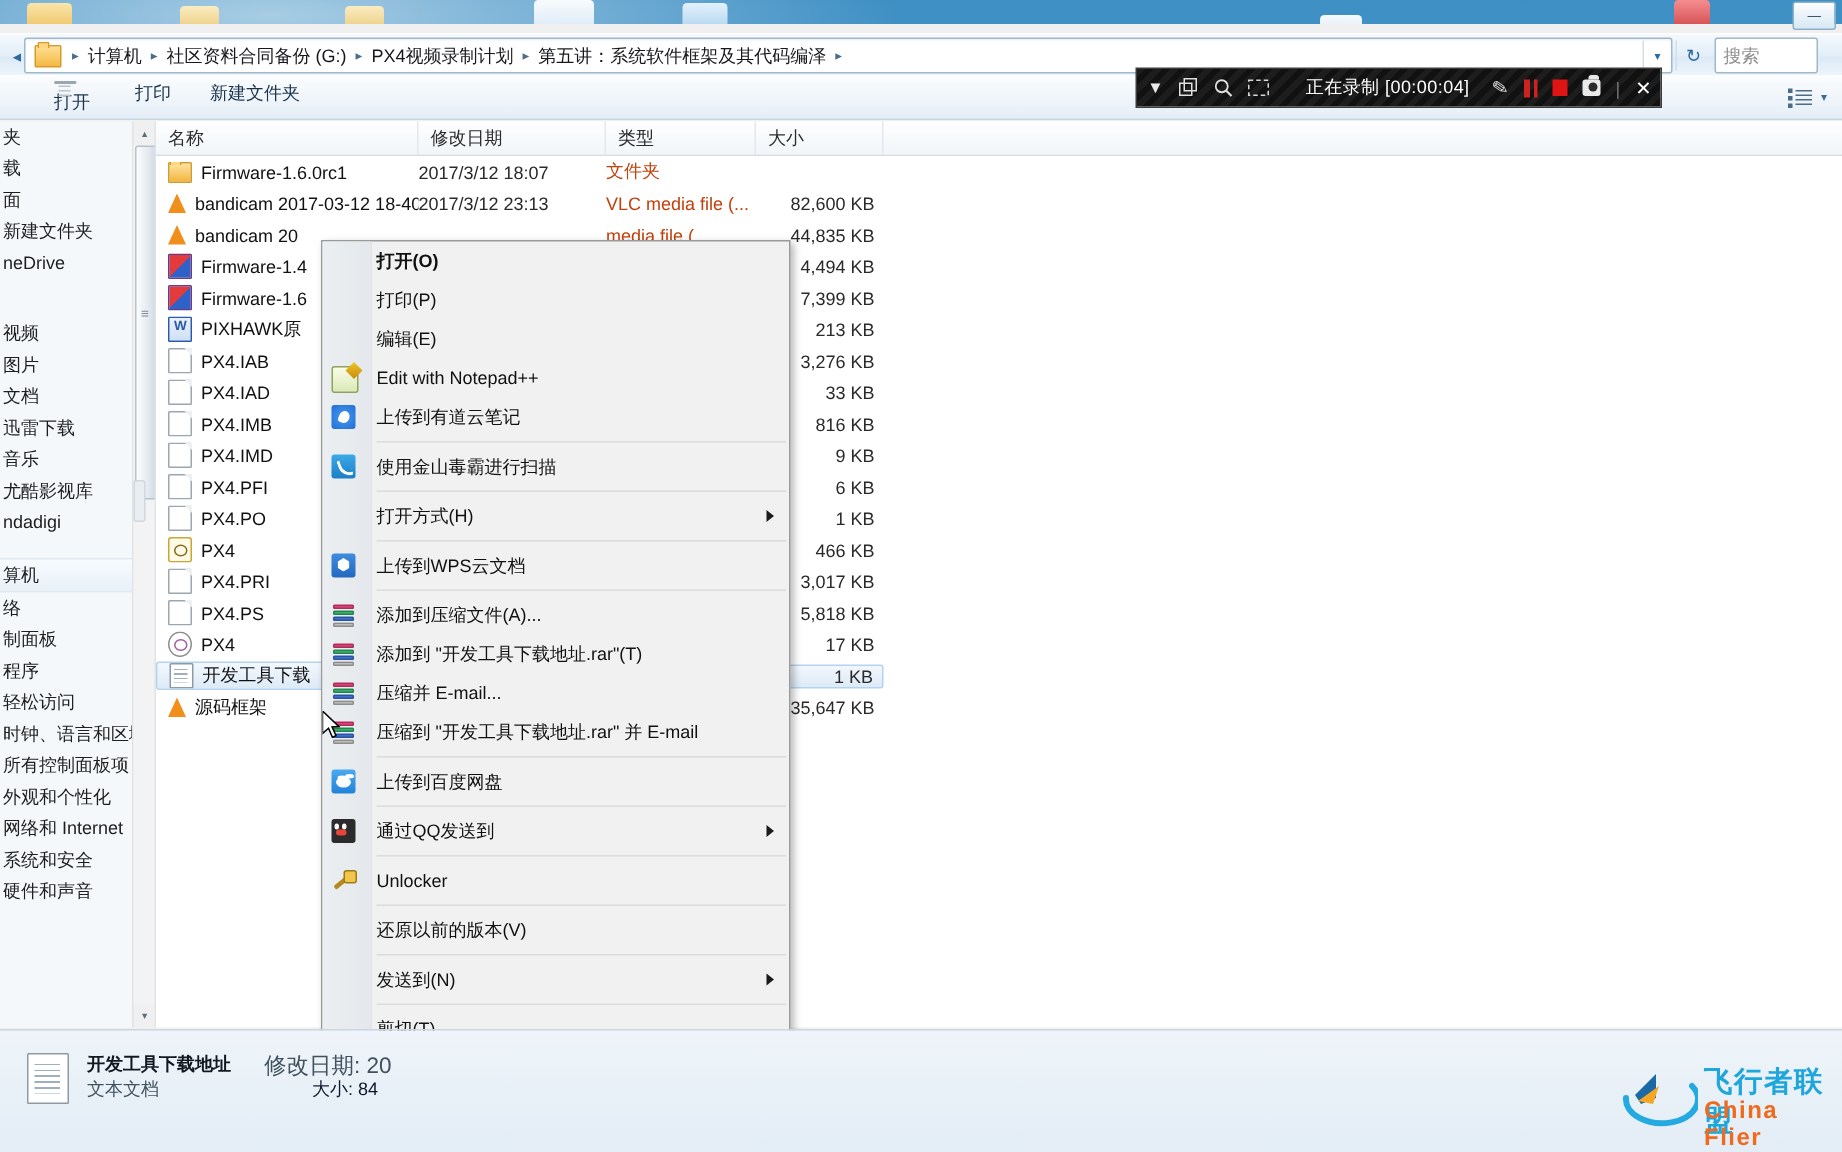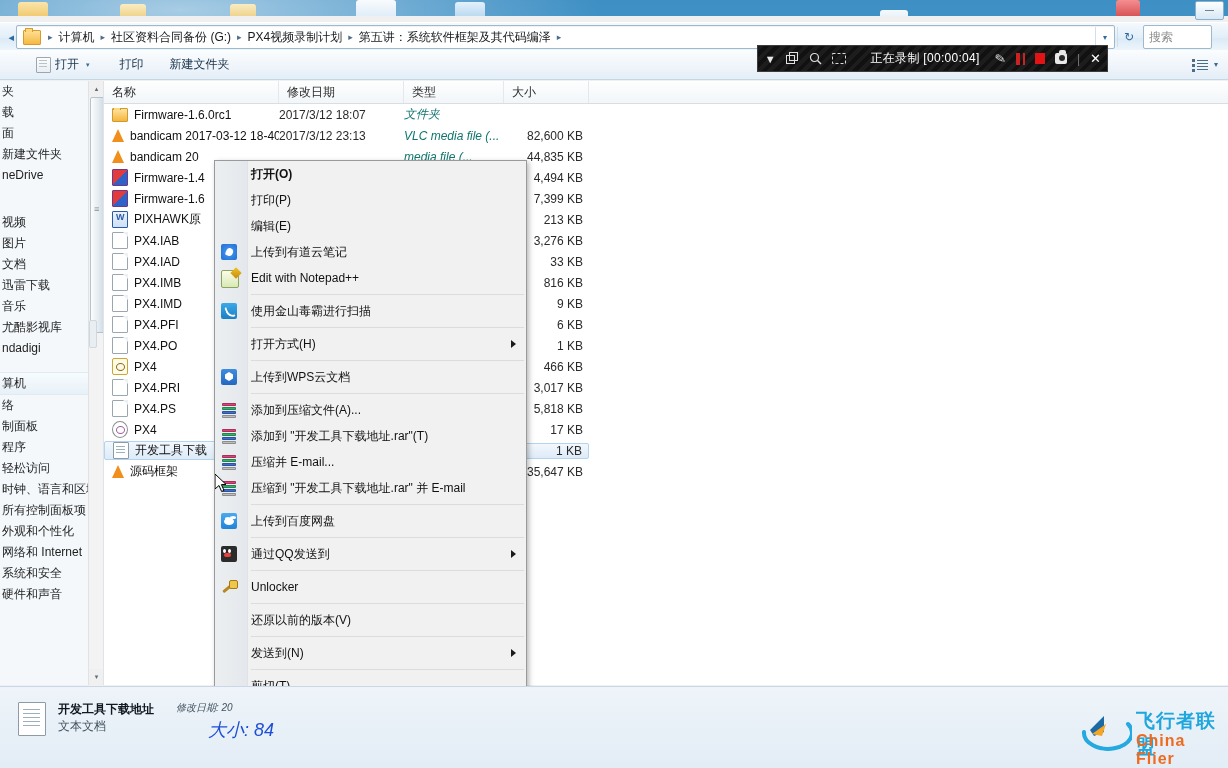--- a/index.html
+++ b/index.html
@@ -83,22 +83,22 @@
   }
 
   
   .cmdbar {
     position:absolute; left:0; top:50px; width:1228px; height:30px;
     background:linear-gradient(180deg,#fbfdfe,#eef4fa 60%, #e4eef7);
     border-bottom:1px solid #c6d7e4;
     display:flex; align-items:center; padding-left:28px; box-sizing:border-box;
   }
   .cmd {
-    display:flex; align-items:center; gap:4px; height:22px; padding:0 8px;
-    font-size:12px; color:#19334d; border-radius:3px; white-space:nowrap;
+    display:flex; gap:4px; height:22px; padding:0 8px;
+    font-size:12px; color:#19334d; border-radius:3px; white-space:nowrap;flex-direction:column;
   }
   .cmd .caret { font-size:7px; color:#3d6c92; margin-left:3px; }
   .open-ico {
     width:13px; height:14px; background:linear-gradient(180deg,#fdfdfd,#e8eef2);
     border:1px solid #9aa7b0; border-radius:1px; position:relative;
   }
   .open-ico:after{
     content:''; position:absolute; left:2px; top:2px; width:8px; height:1px;
     box-shadow:0 0 0 0 #b9c3ca, 0 3px 0 0 #b9c3ca, 0 6px 0 0 #b9c3ca;
     background:#b9c3ca;
@@ -163,21 +163,21 @@
   .c-name { width:175px; }
   .c-date { width:125px; }
   .c-type { width:100px; }
   .c-size { width:85px; }
   .rows { position:relative; }
   .row { display:flex; height:21px; align-items:center; font-size:12px; color:#111; }
   .row.selected .namecell { background:linear-gradient(180deg,#f2f8fd,#ddeaf7); border:1px solid #b3d3ef; border-radius:2px; box-sizing:border-box;}
   .row.selected .sizecell { background:linear-gradient(180deg,#f2f8fd,#ddeaf7); border:1px solid #b3d3ef; border-radius:2px; box-sizing:border-box;}
   .namecell { width:175px; display:flex; align-items:center; gap:6px; padding-left:8px; box-sizing:border-box; overflow:hidden; white-space:nowrap; }
   .datecell { width:125px; color:#2a2a2a; white-space:nowrap; overflow:hidden;}
-  .typecell { width:100px; color:#0f766e; white-space:nowrap; overflow:hidden;font-style:italic; }
+  .typecell { width:100px; color:#c2410c; white-space:nowrap; overflow:hidden; }
   .sizecell { width:85px; text-align:right; padding-right:6px; color:#2a2a2a; box-sizing:border-box; white-space:nowrap;}
 
   
   .fico { width:14px; height:15px; flex:none; position:relative; }
   .fico.folder { background:linear-gradient(180deg,#ffe3a2,#f3b63d); border:1px solid #d09a2c; border-radius:1px; height:12px; }
   .fico.folder:before{ content:''; position:absolute; left:0px; top:-3px; width:6px; height:3px; background:#ffd77f; border:1px solid #d09a2c; border-bottom:none; border-radius:1px 1px 0 0;}
   .fico.doc { background:#fff; border:1px solid #9aa6b0; border-radius:1px; }
   .fico.doc:after{ content:''; position:absolute; right:-1px; top:-1px; border-left:5px solid transparent; border-top:5px solid #eef1f4; }
   .fico.txt { background:#fff; border:1px solid #8e9aa4; border-radius:1px;
     background-image:repeating-linear-gradient(180deg,#9fb0bd 0 1px, #fff 1px 3px);
@@ -200,22 +200,22 @@
     border-top:1px solid #c9d8e4;
   }
   .det-ico {
     position:absolute; left:18px; top:12px; width:26px; height:32px;
     background:#fff; border:1px solid #8e9aa4; border-radius:1px;
     background-image:repeating-linear-gradient(180deg,#9fb0bd 0 1px, #fff 1px 4px);
     background-position:4px 6px; background-size:17px 20px; background-repeat:no-repeat;
   }
   .det-l1 { position:absolute; left:58px; top:701px; font-size:12px; color:#11181f; font-weight:bold;}
   .det-l2 { position:absolute; left:58px; top:718px; font-size:12px; color:#41525f; }
-  .det-k1 { position:absolute; left:176px; top:701px; font-size:10px; color:#41525f;font-style:italic; }
-  .det-k2 { position:absolute; left:208px; top:718px; font-size:18px; color:#1d4ed8;font-style:italic; }
+  .det-k1 { position:absolute; left:176px; top:701px; font-size:15px; color:#41525f; }
+  .det-k2 { position:absolute; left:208px; top:718px; font-size:12px; color:#0f172a; }
   .det-k3 { position:absolute; left:160px; top:735px; font-size:12px; color:#41525f;margin-top:40px; }
 
   
   .rectool {
     position:absolute; left:757px; top:45px; width:351px; height:27px;
     background:
       repeating-linear-gradient(135deg, #1d1d1d 0 4px, #111 4px 8px);
     border:1px solid #3b3b3b; box-sizing:border-box;
     display:flex; align-items:center; padding:0 6px; gap:10px;
   }
@@ -600,26 +600,26 @@
         <div class="ctx-item bold">
           <span>打开(O)</span>
         </div>
         <div class="ctx-item">
           <span>打印(P)</span>
         </div>
         <div class="ctx-item">
           <span>编辑(E)</span>
         </div>
         <div class="ctx-item">
+          <span class="mi-ico ic-npp"></span>
+          <span>Edit with Notepad++</span>
+        </div>
+        <div class="ctx-item">
           <span class="mi-ico ic-youdao"></span>
           <span>上传到有道云笔记</span>
-        </div>
-        <div class="ctx-item">
-          <span class="mi-ico ic-npp"></span>
-          <span>Edit with Notepad++</span>
         </div>
         <div class="ctx-sep"></div>
         <div class="ctx-item">
           <span class="mi-ico ic-kingsoft"></span>
           <span>使用金山毒霸进行扫描</span>
         </div>
         <div class="ctx-sep"></div>
         <div class="ctx-item">
           <span>打开方式(H)</span>
           <span class="arrow"></span>

